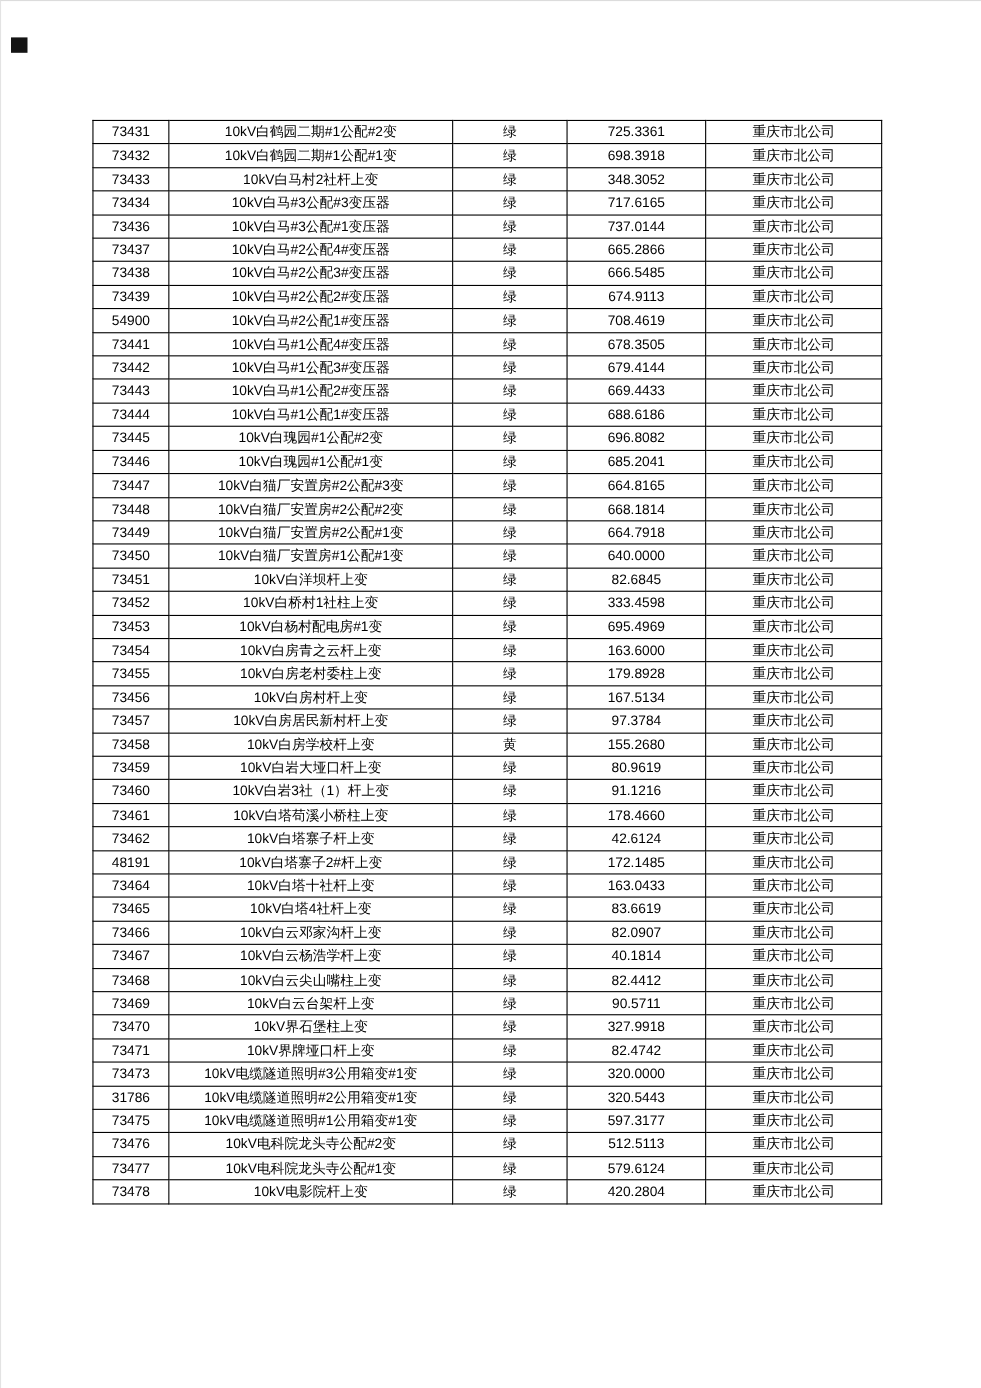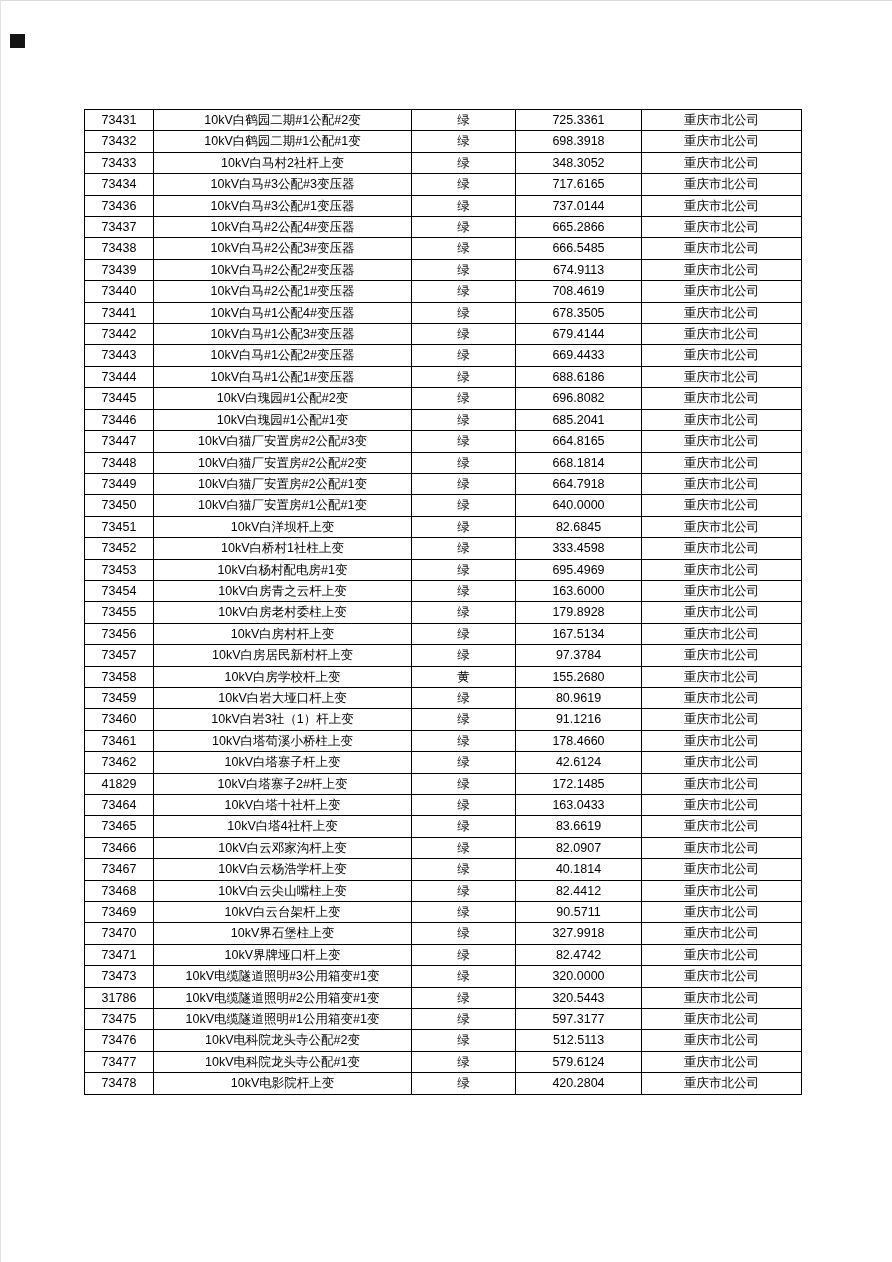--- a/index.html
+++ b/index.html
@@ -114,21 +114,21 @@
         <td>重庆市北公司</td>
       </tr>
       <tr>
         <td>73439</td>
         <td>10kV白马#2公配2#变压器</td>
         <td>绿</td>
         <td>674.9113</td>
         <td>重庆市北公司</td>
       </tr>
       <tr>
-        <td>73440</td>
+        <td>54900</td>
         <td>10kV白马#2公配1#变压器</td>
         <td>绿</td>
         <td>708.4619</td>
         <td>重庆市北公司</td>
       </tr>
       <tr>
         <td>73441</td>
         <td>10kV白马#1公配4#变压器</td>
         <td>绿</td>
         <td>678.3505</td>
@@ -275,21 +275,21 @@
         <td>重庆市北公司</td>
       </tr>
       <tr>
         <td>73462</td>
         <td>10kV白塔寨子杆上变</td>
         <td>绿</td>
         <td>42.6124</td>
         <td>重庆市北公司</td>
       </tr>
       <tr>
-        <td>41829</td>
+        <td>48191</td>
         <td>10kV白塔寨子2#杆上变</td>
         <td>绿</td>
         <td>172.1485</td>
         <td>重庆市北公司</td>
       </tr>
       <tr>
         <td>73464</td>
         <td>10kV白塔十社杆上变</td>
         <td>绿</td>
         <td>163.0433</td>

